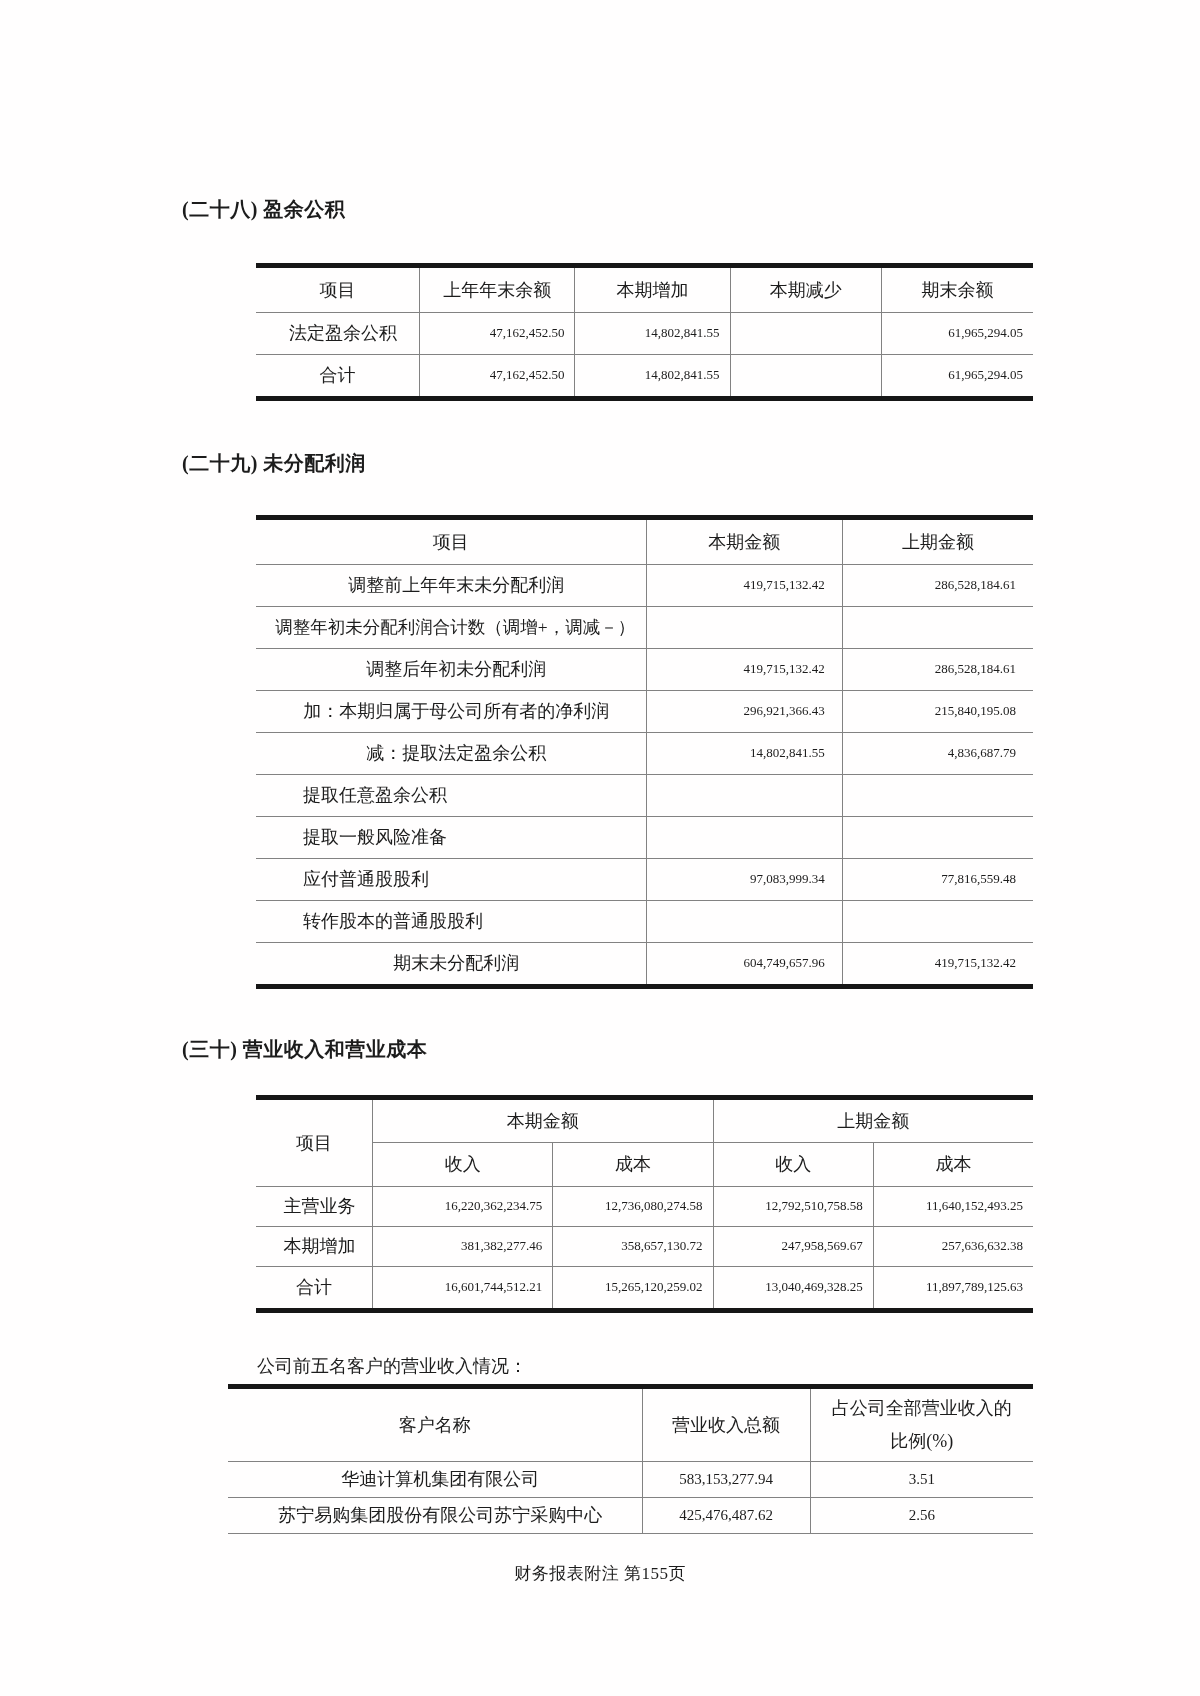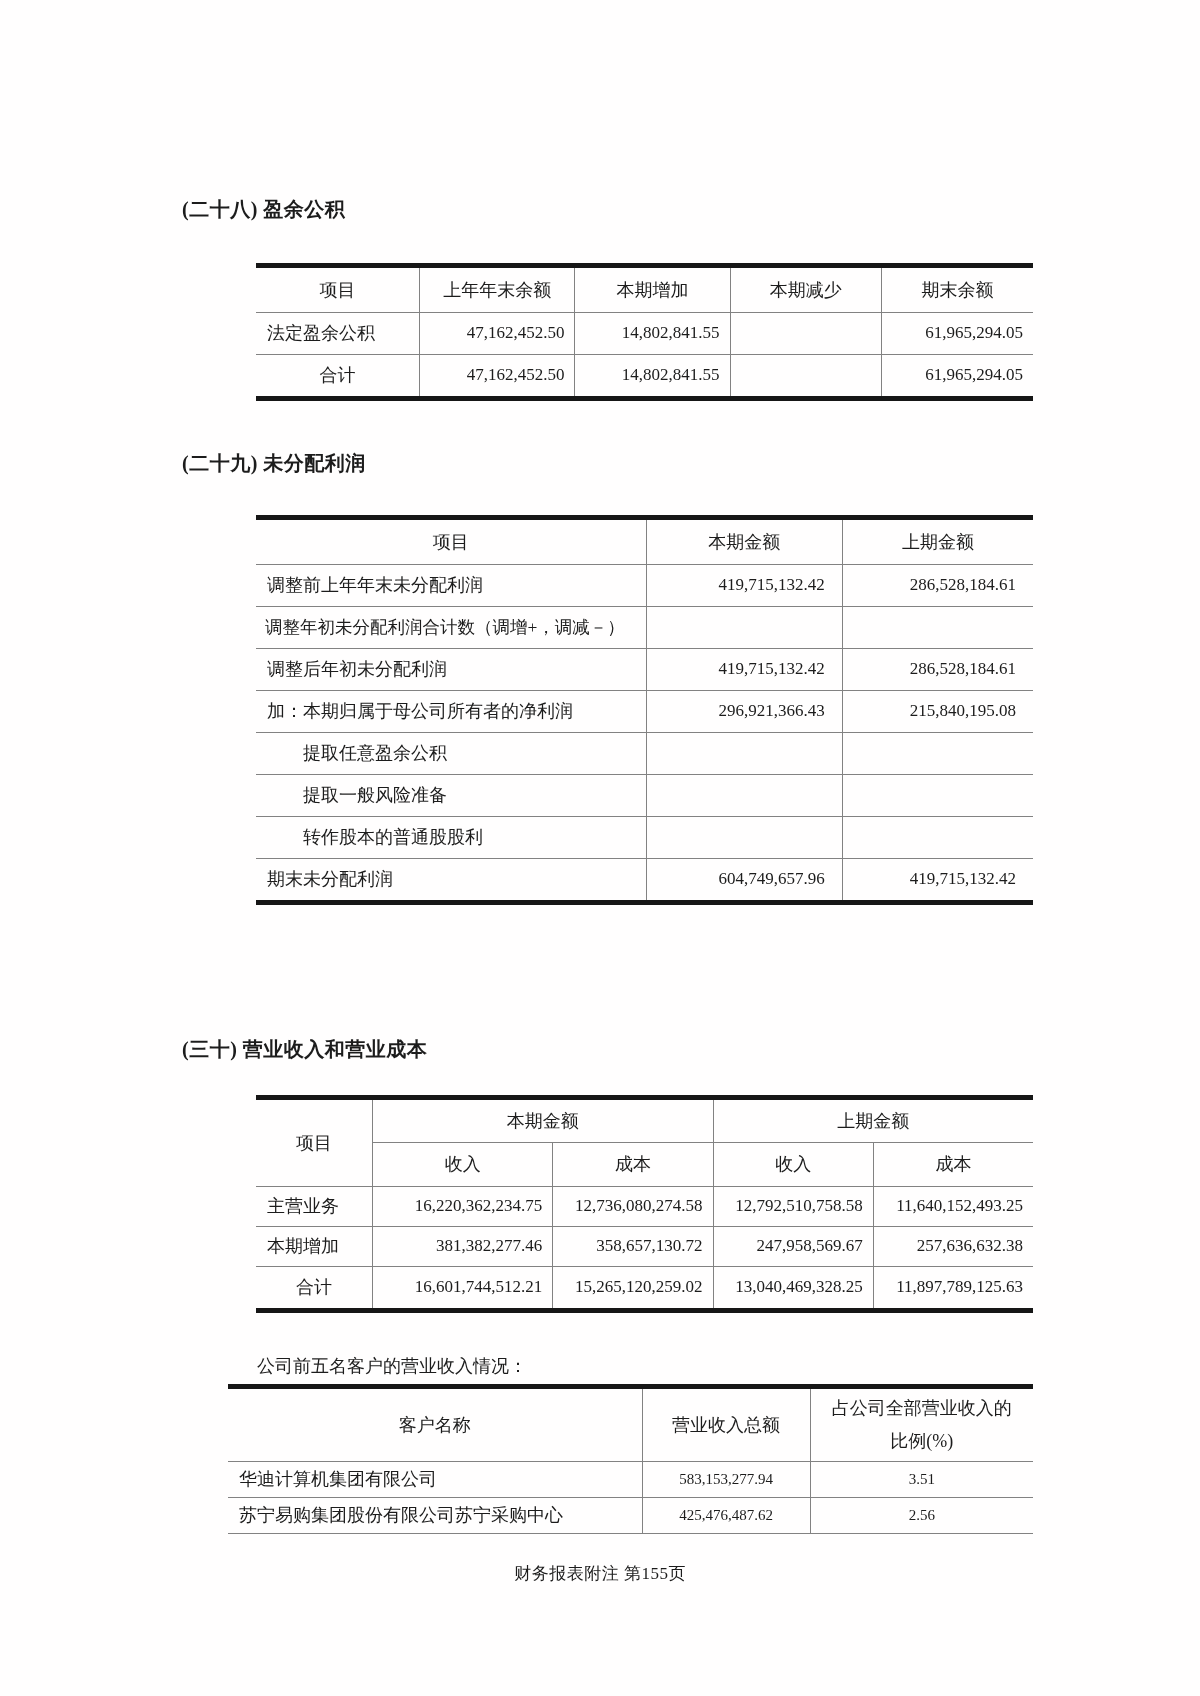--- a/index.html
+++ b/index.html
@@ -45,26 +45,26 @@
     font-weight: 400;
     font-size: 18px;
     overflow: hidden;
     white-space: nowrap;
     vertical-align: middle;
     text-align: center;
   }
   thead th { border-top: none; }
   tbody tr:last-child td { border-bottom: none; }
   .open-bottom tbody tr:last-child td { border-bottom: 1px solid #828282; }
-  td.l { text-align: left; padding-left: 11px; }
+  td.l { text-align: center; padding-left: 11px; }
   td.ind { text-align: left; padding-left: 47px; }
   td.n {
     text-align: right;
     padding-right: 10px;
-    font-size: 17px;
+    font-size: 13px;
   }
   td.nc { text-align: center; font-size: 15px; }
   .t2 td.n { padding-right: 17px; }
   .t2 td.lbl-long { font-size: 17.5px; padding-left: 9px; }
   .hdr2line { line-height: 33px; font-size: 18px; }
   .footer {
     position: absolute;
     left: 0;
     width: 100%;
     text-align: center;
@@ -147,28 +147,38 @@
           <td class="l">调整后年初未分配利润</td>
           <td class="n">419,715,132.42</td>
           <td class="n">286,528,184.61</td>
         </tr>
         <tr style="height:42px">
           <td class="l">加：本期归属于母公司所有者的净利润</td>
           <td class="n">296,921,366.43</td>
           <td class="n">215,840,195.08</td>
         </tr>
         <tr style="height:42px">
+          <td class="l">减：提取法定盈余公积</td>
+          <td class="n">14,802,841.55</td>
+          <td class="n">4,836,687.79</td>
+        </tr>
+        <tr style="height:42px">
           <td class="ind">提取任意盈余公积</td>
           <td class="n"></td>
           <td class="n"></td>
         </tr>
         <tr style="height:42px">
           <td class="ind">提取一般风险准备</td>
           <td class="n"></td>
           <td class="n"></td>
+        </tr>
+        <tr style="height:42px">
+          <td class="ind">应付普通股股利</td>
+          <td class="n">97,083,999.34</td>
+          <td class="n">77,816,559.48</td>
         </tr>
         <tr style="height:42px">
           <td class="ind">转作股本的普通股股利</td>
           <td class="n"></td>
           <td class="n"></td>
         </tr>
         <tr style="height:42px">
           <td class="l">期末未分配利润</td>
           <td class="n">604,749,657.96</td>
           <td class="n">419,715,132.42</td>

